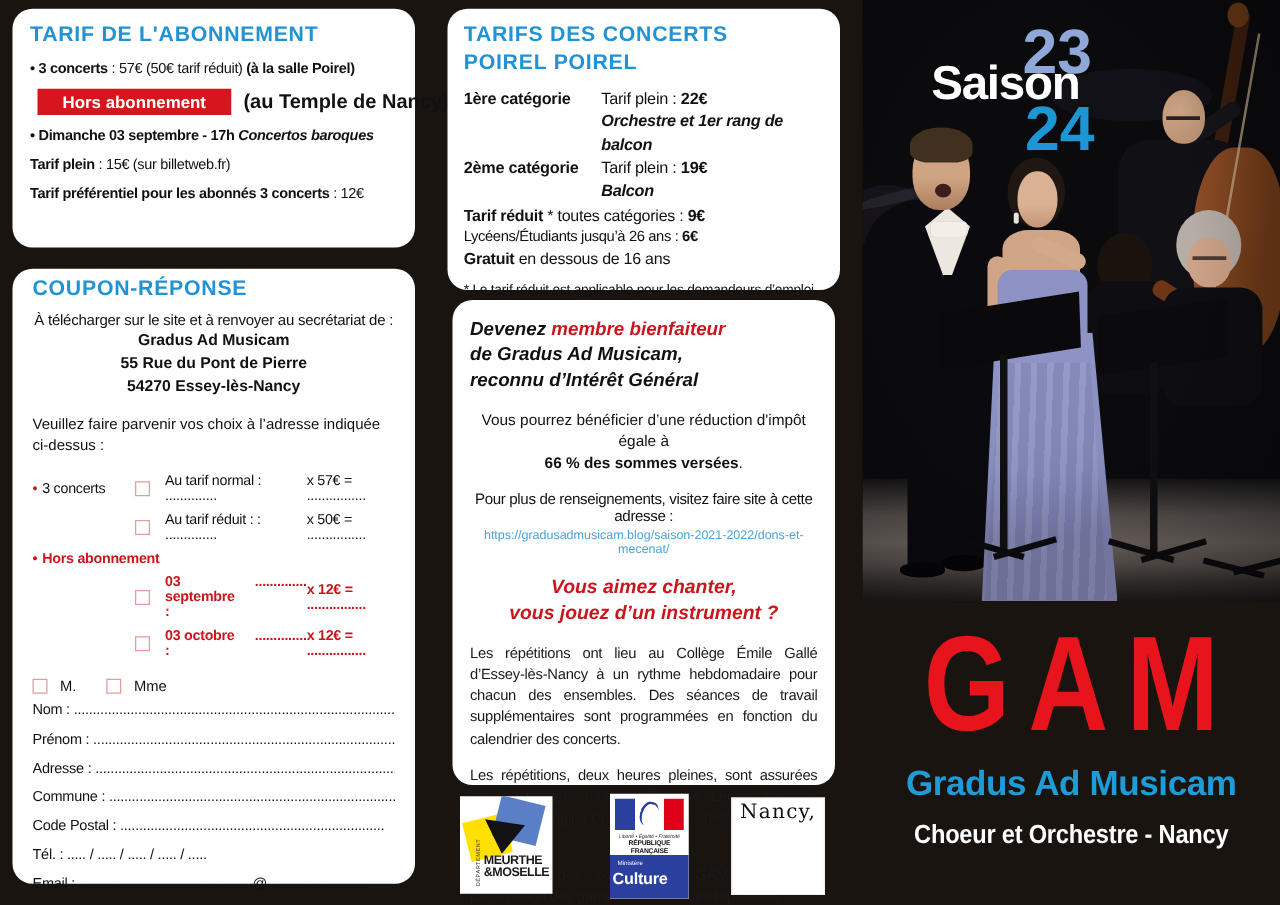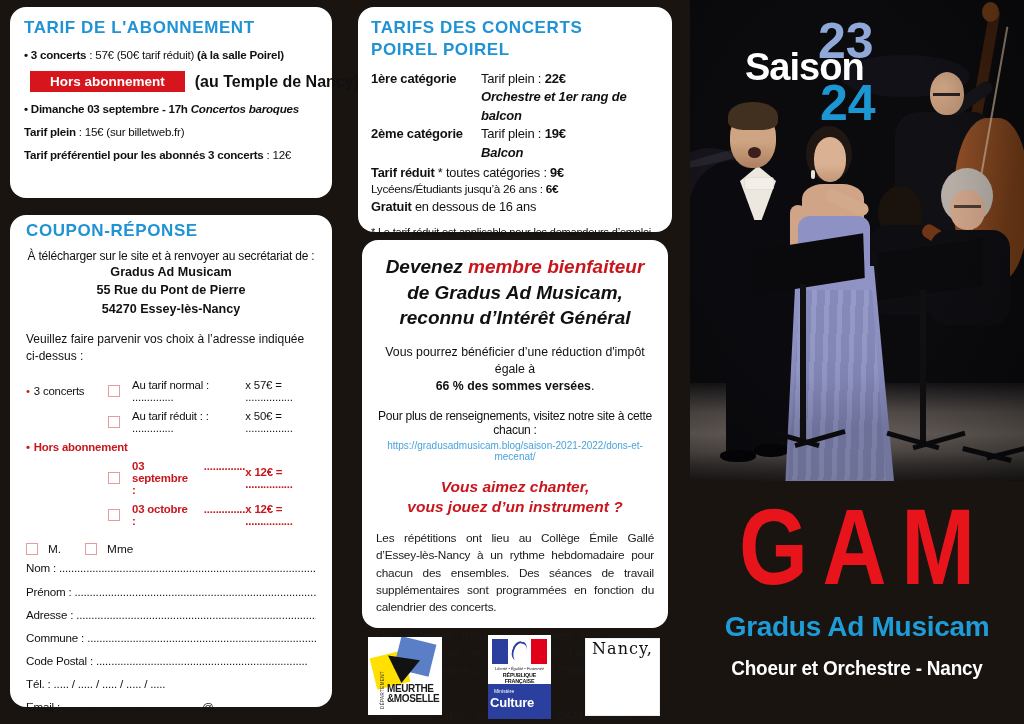--- a/index.html
+++ b/index.html
@@ -46,21 +46,21 @@
               line-height:1.42; margin-top:10px; letter-spacing:-.2px; }
   .cat-label { font-weight:bold; }
   .tline  { font-size:12.8px; letter-spacing:-.2px; margin-top:3px; }
   .tline2 { font-size:11.8px; letter-spacing:-.3px; margin-top:2px; }
   .small-note { font-size:11px; line-height:1.35; margin-top:11px; letter-spacing:-.2px; }
   .billet-grid { display:grid; grid-template-columns:130px 1fr; font-size:12.2px;
                  line-height:1.35; margin-top:3px; letter-spacing:-.2px; }
   .link { color:#2da3dd; font-weight:bold; }
 
   
-  .bf-head { font-size:19px; font-style:italic; font-weight:bold; text-align:center;
+  .bf-head { font-size:15px; font-style:italic; font-weight:bold; 
              line-height:1.35; margin-top:2px; }
   .bf-p   { font-size:12.3px; text-align:center; line-height:1.4; margin-top:13px; }
   .bf-p2  { font-size:12.1px; text-align:center; margin-top:13px; letter-spacing:-.3px; }
   .bf-url { font-size:10px; color:#4aa3dc; text-align:center; margin-top:3px; }
   .red-call { color:#c8161c; font-weight:bold; font-style:italic; font-size:15.5px;
               text-align:center; line-height:1.35; margin-top:15px; }
   .recrute { font-weight:bold; font-size:13.6px; text-align:center; margin-top:15px;
              letter-spacing:.2px; }
   .just { font-size:11.8px; text-align:justify; line-height:1.45; margin-top:12px;
           letter-spacing:-.2px; color:#1a1a1a; }
@@ -324,21 +324,21 @@
 <section class="panel panel4">
   <div class="bf-head">
     <span>Devenez </span><span class="red">membre bienfaiteur</span><br>
     <span>de Gradus Ad Musicam,</span><br>
     <span>reconnu d’Intérêt Général</span>
   </div>
   <div class="bf-p">
     <span>Vous pourrez bénéficier d’une réduction d'impôt égale à</span><br>
     <span class="b">66 % des sommes versées</span><span>.</span>
   </div>
-  <div class="bf-p2">Pour plus de renseignements, visitez notre site à cette chacun :</div>
+  <div class="bf-p2">Pour plus de renseignements, visitez faire site à cette adresse :</div>
   <div class="bf-url">https://gradusadmusicam.blog/saison-2021-2022/dons-et-mecenat/</div>
   <div class="red-call">
     <span>Vous aimez chanter,</span><br>
     <span>vous jouez d’un instrument ?</span>
   </div>
   <p class="just">Les répétitions ont lieu au Collège Émile Gallé d’Essey-lès-Nancy à un rythme hebdomadaire pour chacun des ensembles. Des séances de travail supplémentaires sont programmées en fonction du calendrier des concerts.</p>
   <p class="just">Les répétitions, deux heures pleines, sont assurées par le directeur musical, François Legée, par son assistante, Régine Colin, ou par les chefs de pupitre de l’association.</p>
   <p class="just">La qualité des concerts du GAM requiert la participation des gamistes à toutes les répétitions.</p>
 
 </section>

